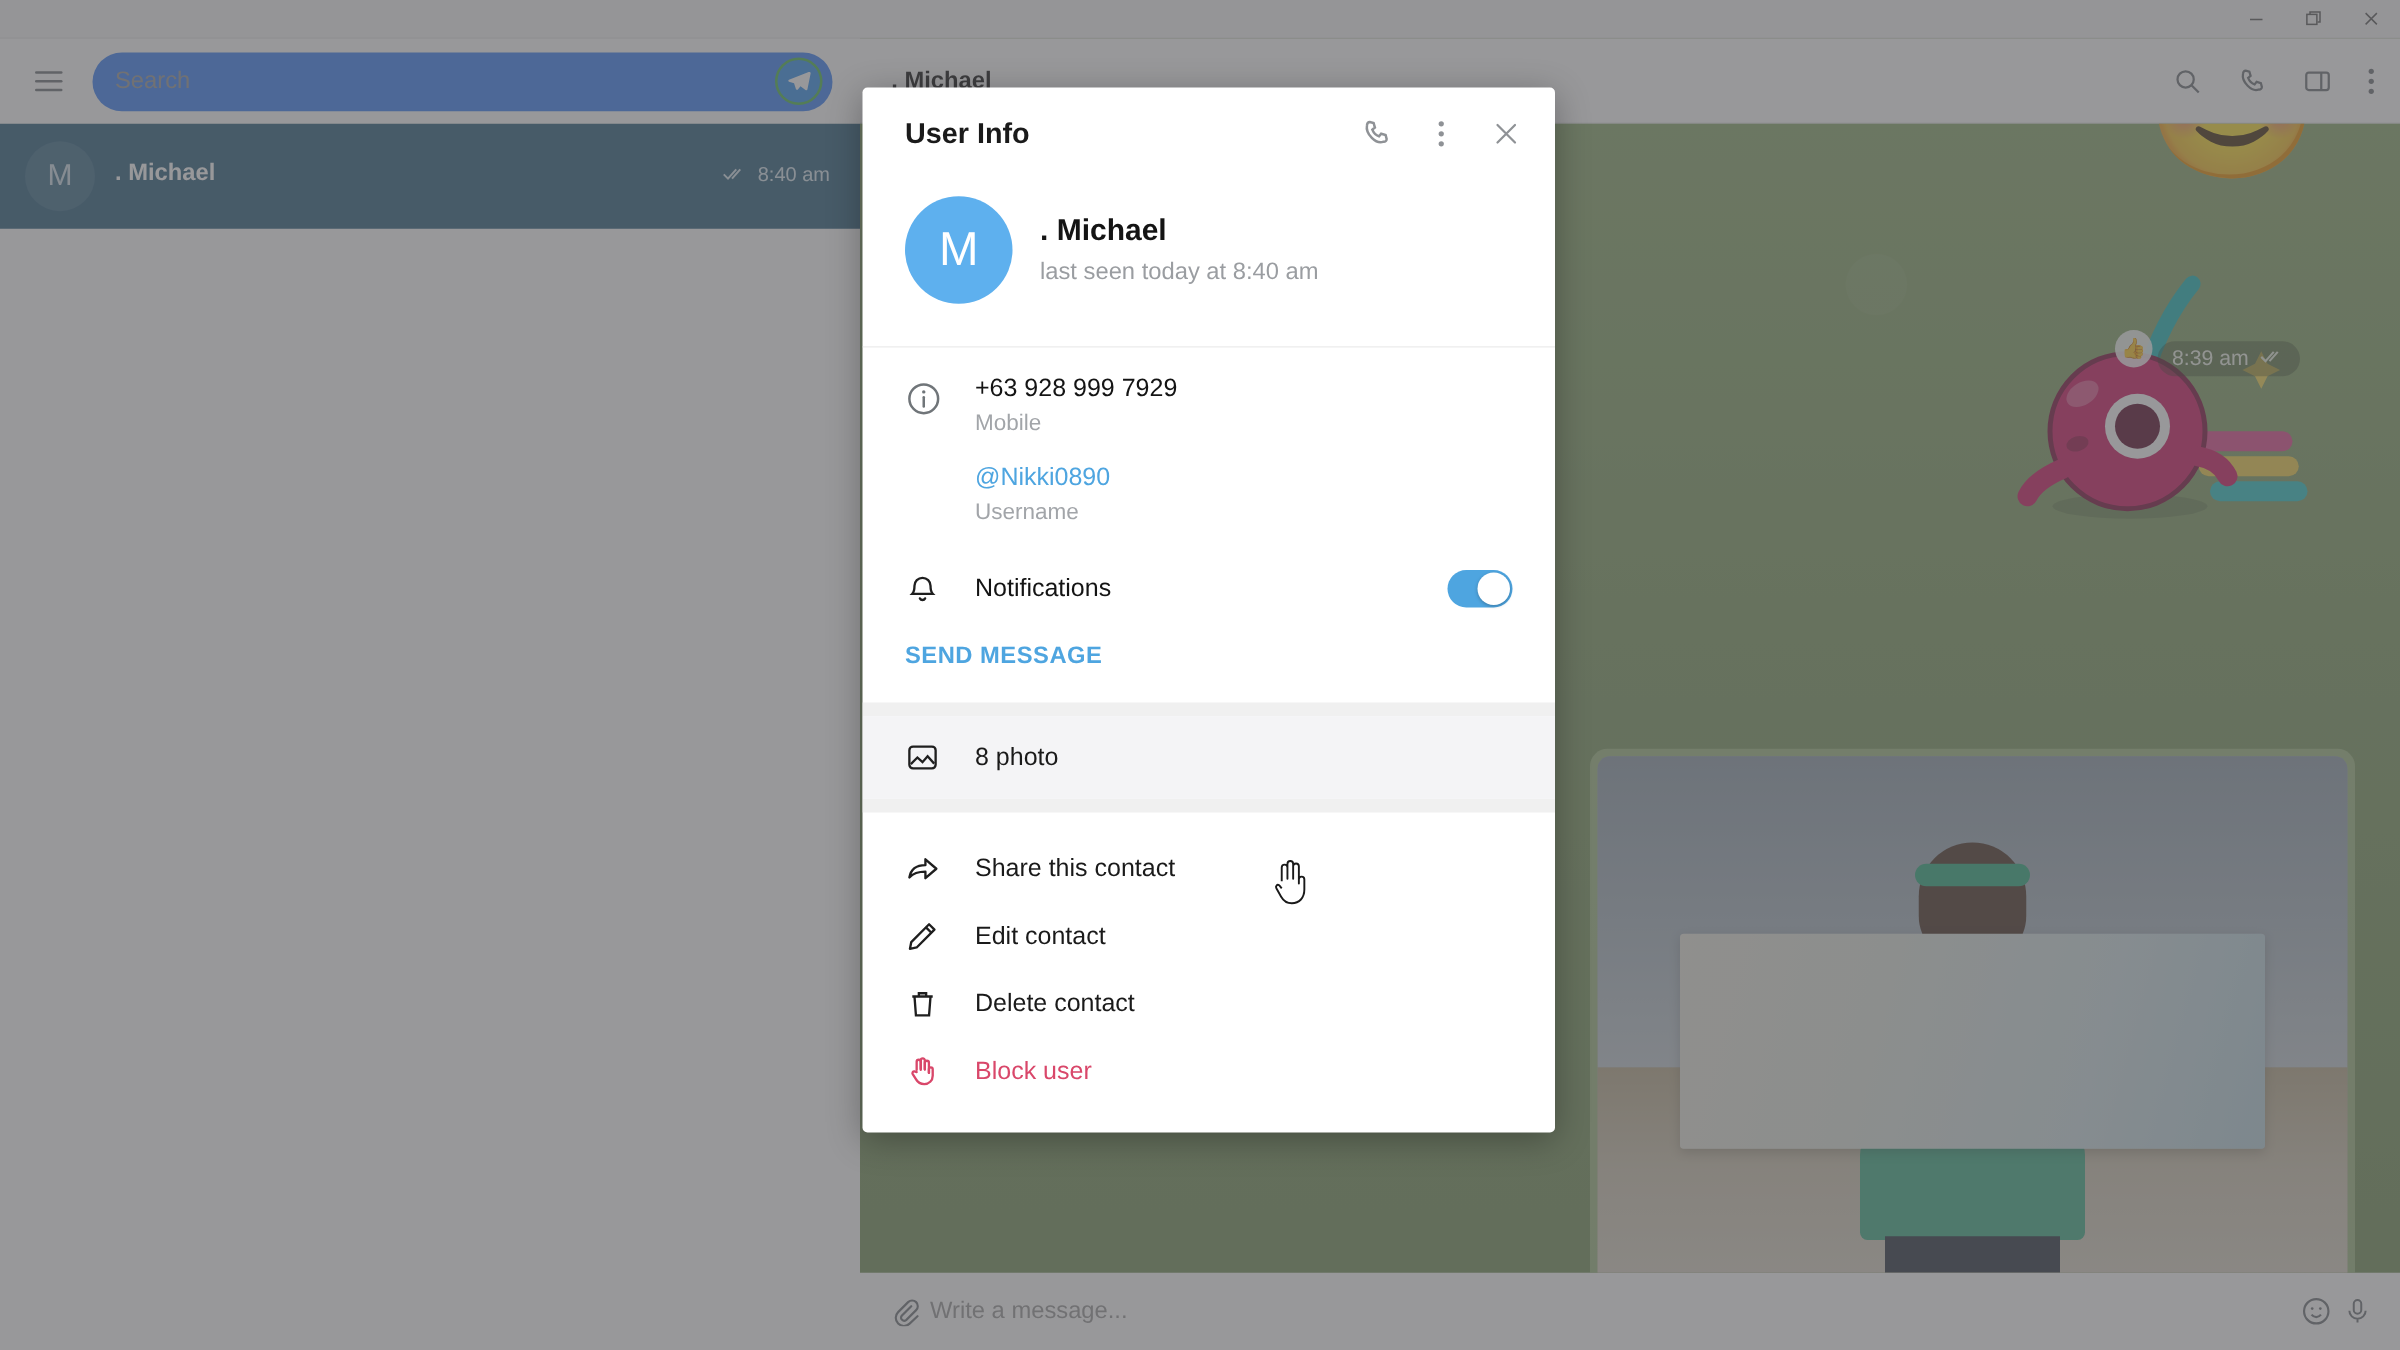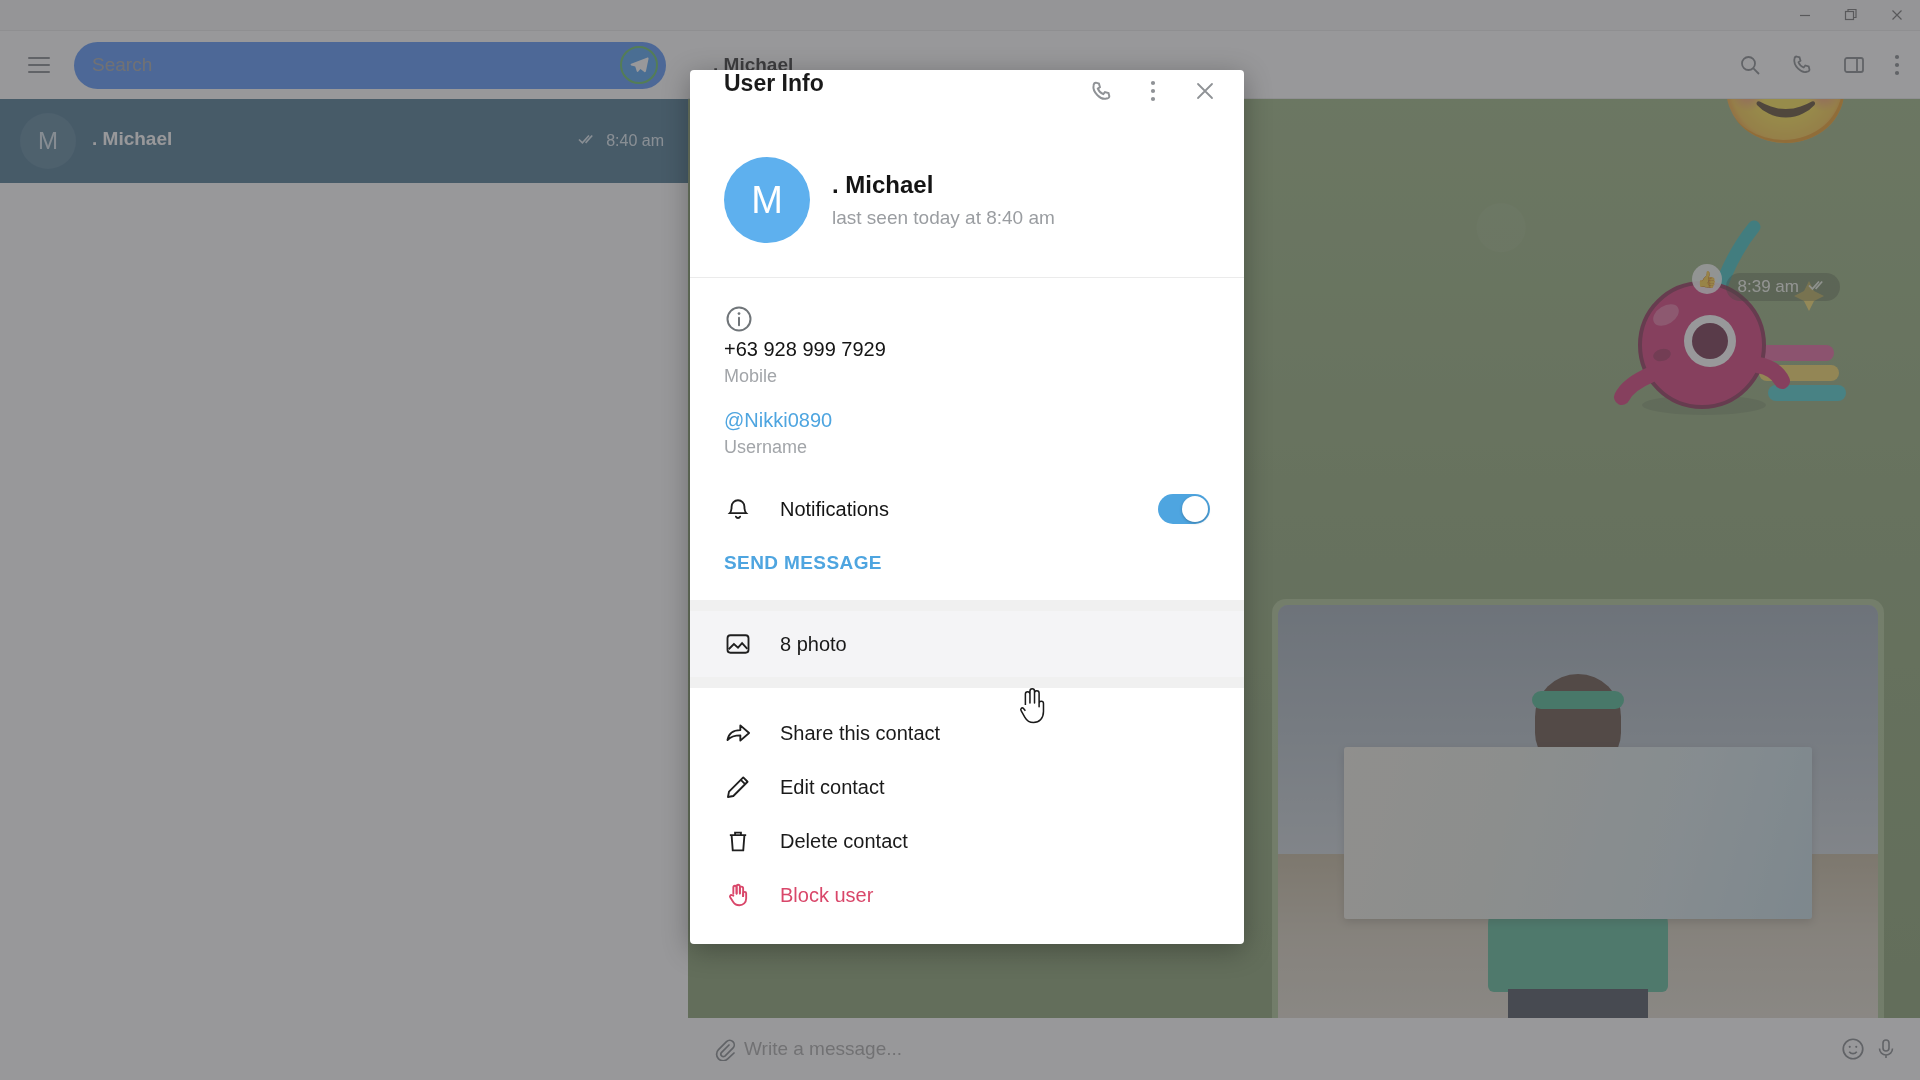--- a/index.html
+++ b/index.html
@@ -137,39 +137,39 @@
 
   
   .overlay {
     position: absolute; inset: 0; background: rgba(88,88,92,0.62); z-index: 20;
   }
   .dialog {
     position: absolute; z-index: 30; left: 690px; top: 70px;
     width: 554px; background: #ffffff; border-radius: 4px;
     box-shadow: 0 6px 28px rgba(0,0,0,0.3); overflow: hidden;
   }
-  .dlg-head { height: 73px; display: flex; align-items: flex-start; padding: 0 18px 0 34px; }
+  .dlg-head { height: 73px; display: flex; align-items: center; padding: 0 18px 0 34px; }
   .dlg-title { font-size: 23px; font-weight: bold; color: #1a1a1a; flex: 1; }
   .dlg-head-icons { display: flex; align-items: center; gap: 10px; color: #8f9296; }
   .dlg-ic { width: 42px; height: 42px; display: flex; align-items: center; justify-content: center; border-radius: 50%; }
 
   .dlg-profile { display: flex; align-items: center; gap: 22px; padding: 14px 34px 34px 34px; }
   .dlg-avatar {
     width: 86px; height: 86px; border-radius: 50%; background: #5eb0ee;
     color: #ffffff; display: flex; align-items: center; justify-content: center;
     font-size: 38px; flex: 0 0 auto;
   }
   .dlg-name { font-size: 24px; font-weight: bold; color: #141414; margin-bottom: 8px; }
   .dlg-status { font-size: 19px; color: #9a9da1; }
 
   .dlg-sep { height: 1px; background: #ebebeb; }
   .dlg-gap { height: 11px; background: #f0f0f0; }
 
   .dlg-section { padding: 0 0 0 0; }
-  .info-block { display: flex; padding: 22px 34px 20px 34px; flex-direction: column; }
+  .info-block { display: flex; padding: 22px 34px 20px 34px; }
   .info-icon { width: 56px; flex: 0 0 auto; color: #707579; padding-top: 4px; }
   .info-rows { flex: 1; }
   .info-row { margin-bottom: 22px; }
   .info-row:last-child { margin-bottom: 0; }
   .info-value { font-size: 20px; color: #141414; margin-bottom: 5px; }
   .info-value.link { color: #4ea5e0; }
   .info-label { font-size: 18px; color: #a2a5a9; }
 
   .notif-row { display: flex; align-items: center; padding: 8px 34px 8px 34px; height: 62px; }
   .notif-label { font-size: 20px; color: #141414; flex: 1; }

